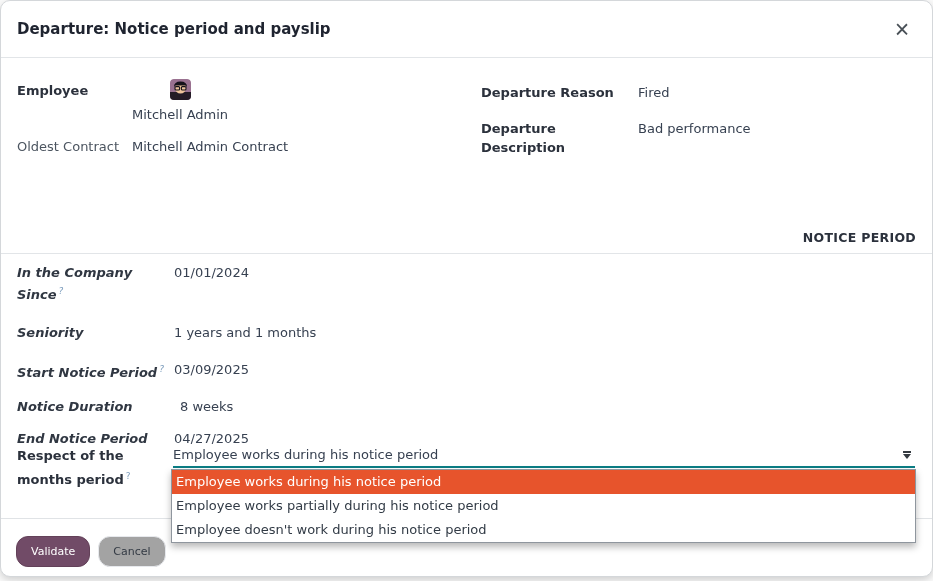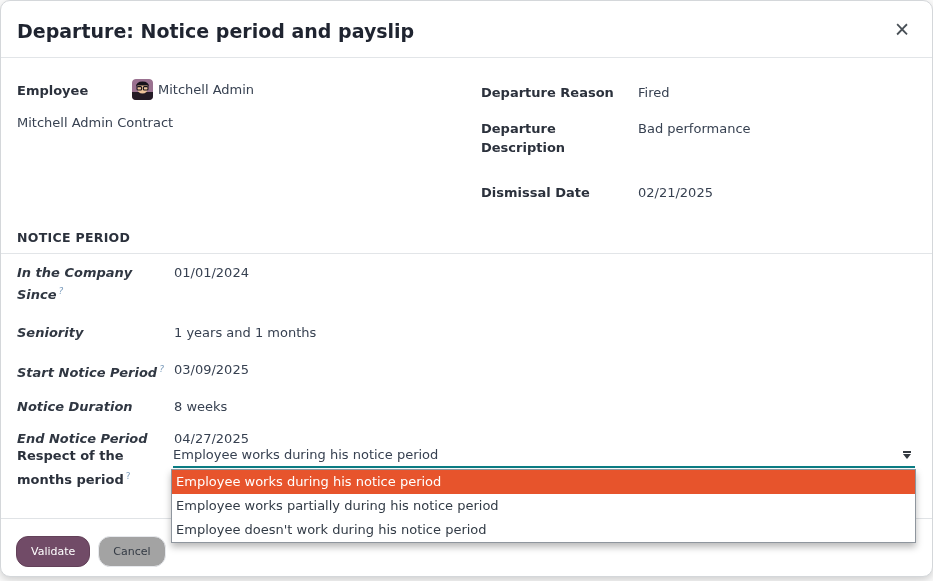--- a/index.html
+++ b/index.html
@@ -6,53 +6,54 @@
   html,body { width:933px; height:581px; background:#fbfbfb; font-family:"DejaVu Sans","Liberation Sans",sans-serif; color:#374151; overflow:hidden; }
 
   .modal {
     position:absolute; left:0; top:0; width:933px; height:577px;
     background:#fff; border:1px solid #d4d7da; border-radius:10px;
     box-shadow:0 3px 8px rgba(0,0,0,.18);
   }
 
   
   .modal-header { position:absolute; left:0; top:0; right:0; height:57px; border-bottom:1px solid #e2e5e8; }
-  .modal-title { position:absolute; left:16px; top:19px; font-size:19px; font-weight:700; color:#1f2430; }
+  .modal-title { position:absolute; left:16px; top:19px; font-size:15px; font-weight:700; color:#1f2430; }
   .close-btn { position:absolute; right:14px; top:12px; width:32px; height:32px; border:none; background:transparent; font-size:25px; line-height:30px; color:#495057; cursor:pointer; font-weight:300; }
 
   
   .frow { display:flex; align-items:flex-start; margin-bottom:14px; font-size:13px; line-height:19px; }
   .frow .lbl { flex:0 0 115px; font-weight:700; color:#2b313c; }
   .frow .lbl.plain { font-weight:400; color:#4c5560; }
   .frow .val { color:#374151; }
 
   .top-left { position:absolute; left:16px; top:80px; width:440px; }
   .top-left .frow { margin-bottom:13px; }
-  .emp-val { display:flex; align-items:center; gap:5px; margin-top:-2px; }
+  .emp-val { display:flex; align-items:center; gap:5px; margin-top:-2px;flex-direction:column; }
   .avatar { width:21px; height:21px; border-radius:4px; overflow:hidden; display:inline-block; }
   .link { color:#1296a5; text-decoration:none; cursor:pointer; }
 
   .top-right { position:absolute; left:480px; top:82px; width:440px; }
   .top-right .frow .lbl { flex:0 0 157px; }
   .top-right .frow { margin-bottom:17px; }
   .top-right .frow.gap-before { margin-top:26px; }
 
   
   .section-head {
     position:absolute; left:0; right:0; top:229px; padding:0 16px 8px 16px;
     font-size:12.5px; font-weight:700; letter-spacing:.3px; color:#2b313c;
     border-bottom:1px solid #e2e5e8;
+    text-align:right;
   }
 
   .notice-fields { position:absolute; left:16px; top:262px; width:460px; }
   .notice-fields .frow .lbl { flex:0 0 157px; font-weight:600; color:#303742;font-style:italic; }
   .notice-fields .frow:nth-child(1) { margin-bottom:19px; }
   .notice-fields .frow:nth-child(2) { margin-bottom:18px; }
   .notice-fields .frow:nth-child(3) { }
-  .notice-fields .frow:nth-child(4) { margin-bottom:13px; }
+  .notice-fields .frow:nth-child(4) { margin-bottom:13px;gap:6px; }
   .help-sup { font-size:9px; color:#7d9dbd; vertical-align:super; margin-left:2px; font-weight:400; }
 
   
   .respect-label { position:absolute; left:16px; top:445px; width:152px; font-size:13px; line-height:20px; font-weight:700; color:#2b313c; }
   .respect-select {
     position:absolute; left:172px; top:443px; width:742px; height:24px;
     font-size:13px; line-height:22px; color:#374151;
     border-bottom:2px solid #0b7d85; cursor:pointer; background:#fff;
   }
   .caret { position:absolute; right:3px; top:6px; width:10px; height:10px; color:#343a40; }
@@ -96,36 +97,33 @@
             <circle cx="10.5" cy="9" r="5.6" fill="#edc39b"></circle>
             <path d="M4 8 Q4 2.5 10.5 2.5 Q17 2.5 17 8 L15.5 6.5 L5.5 6.5 Z" fill="#16121b"></path>
             <rect x="5" y="7.6" width="4.6" height="3.4" rx="1" fill="none" stroke="#16121b" stroke-width="1.1"></rect>
             <rect x="11.4" y="7.6" width="4.6" height="3.4" rx="1" fill="none" stroke="#16121b" stroke-width="1.1"></rect>
           </svg>
         </span>
         <span>Mitchell Admin</span>
       </span>
     </div>
     <div class="frow">
+      <span class="lbl plain">Oldest Contract</span>
       <a class="val link">Mitchell Admin Contract</a>
     </div>
   </div>
 
   <div class="top-right">
     <div class="frow">
       <span class="lbl">Departure Reason</span>
       <span class="val">Fired</span>
     </div>
     <div class="frow">
       <span class="lbl">Departure Description</span>
       <span class="val">Bad performance</span>
-    </div>
-    <div class="frow gap-before">
-      <span class="lbl">Dismissal Date</span>
-      <span class="val">02/21/2025</span>
     </div>
   </div>
 
   <div class="section-head">NOTICE PERIOD</div>
 
   <div class="notice-fields">
     <div class="frow">
       <span class="lbl"><span>In the Company Since</span><sup class="help-sup">?</sup></span>
       <span class="val">01/01/2024</span>
     </div>

